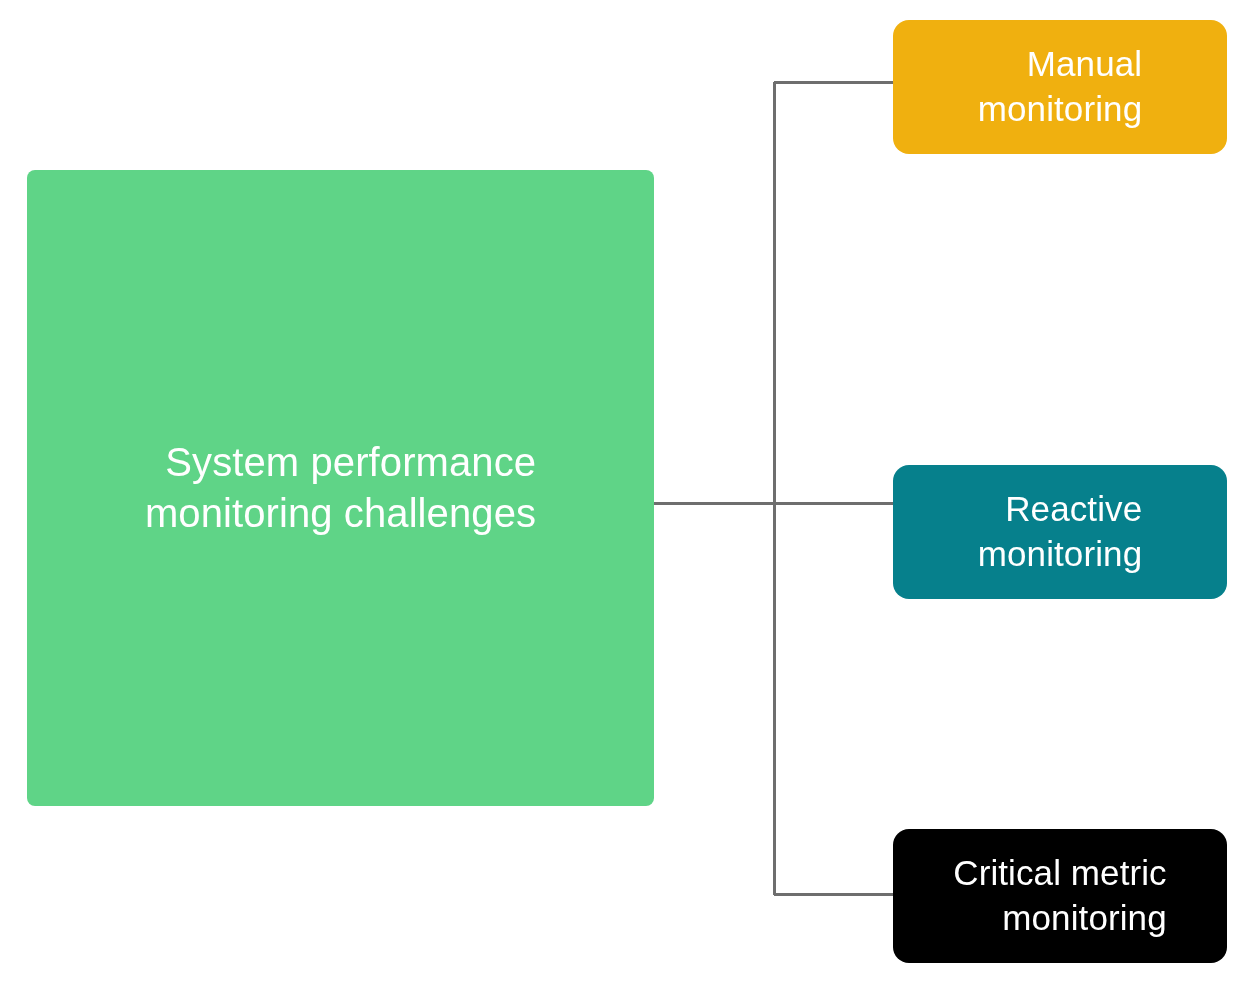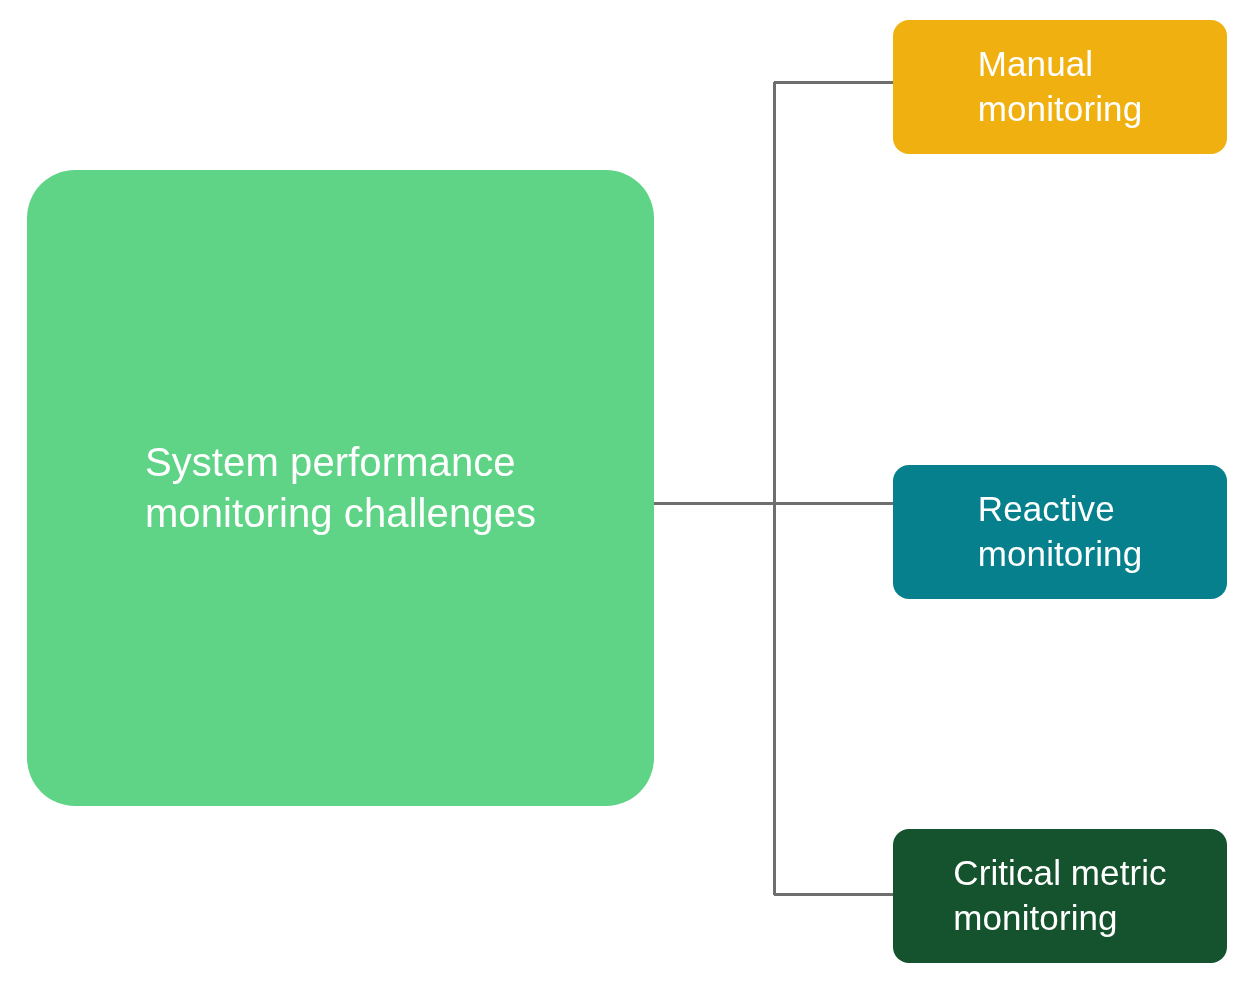--- a/index.html
+++ b/index.html
@@ -31,21 +31,21 @@
     pointer-events: none;
   }
 
   
   .node {
     position: absolute;
     box-sizing: border-box;
     display: flex;
     align-items: center;
     justify-content: center;
-    text-align: left;
+    text-align: right;
     color: #ffffff;
     font-weight: 400;
     line-height: 1.28;
     white-space: pre-line;
     overflow: hidden;
   }
 
   
   .node-root {
     left: 27px;
@@ -85,33 +85,33 @@
       <line x1="774.5" y1="82" x2="774.5" y2="895"></line>
 
       <line x1="774" y1="82.5" x2="894" y2="82.5"></line>
 
       <line x1="774" y1="503.5" x2="894" y2="503.5"></line>
 
       <line x1="774" y1="894.5" x2="894" y2="894.5"></line>
     </g>
   </svg>
 
-  <div class="node node-root" style="background: rgb(95, 212, 135); color: rgb(255, 255, 255);">
+  <div class="node node-root" style="background: rgb(95, 212, 135); color: rgb(255, 255, 255); border-radius: 8px;">
     <span>System performance
 monitoring challenges</span>
   </div>
 
   <div class="node node-branch node-branch-0" style="background: rgb(240, 176, 15); color: rgb(255, 255, 255);">
     <span>Manual
 monitoring</span>
   </div>
 
   <div class="node node-branch node-branch-1" style="background: rgb(6, 128, 140); color: rgb(255, 255, 255);">
     <span>Reactive
 monitoring</span>
   </div>
 
-  <div class="node node-branch node-branch-2" style="background: #14532d; color: rgb(255, 255, 255);">
+  <div class="node node-branch node-branch-2" style="background: #000000; color: rgb(255, 255, 255);">
     <span>Critical metric
 monitoring</span>
   </div>
 
 </div>
 
 </body></html>

